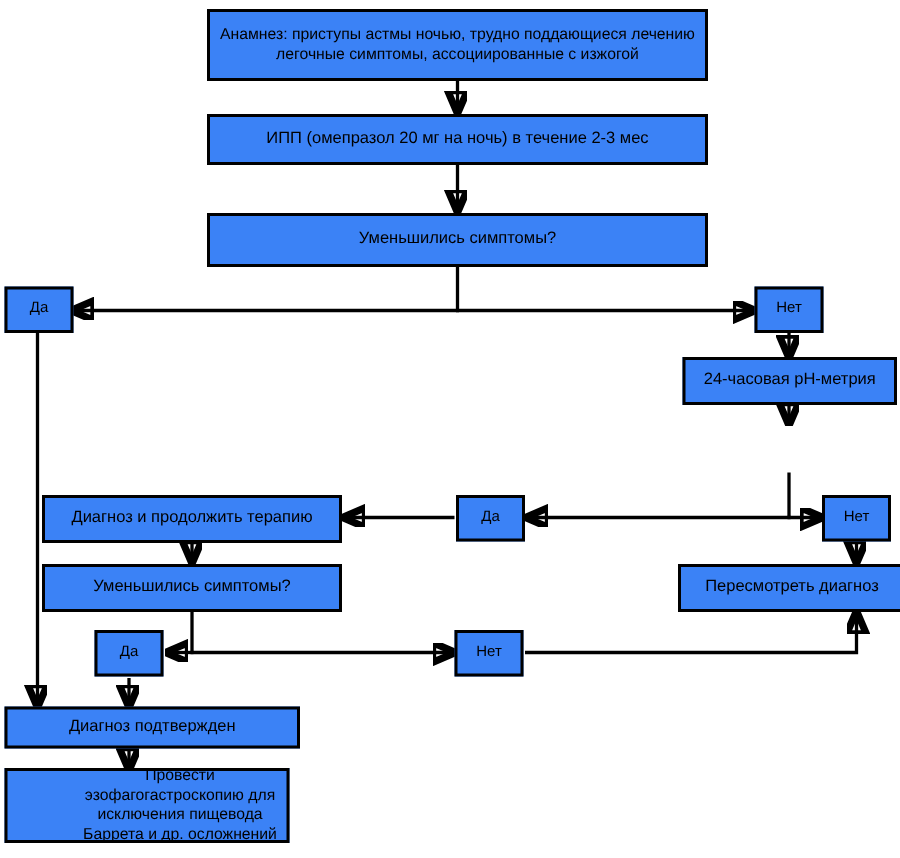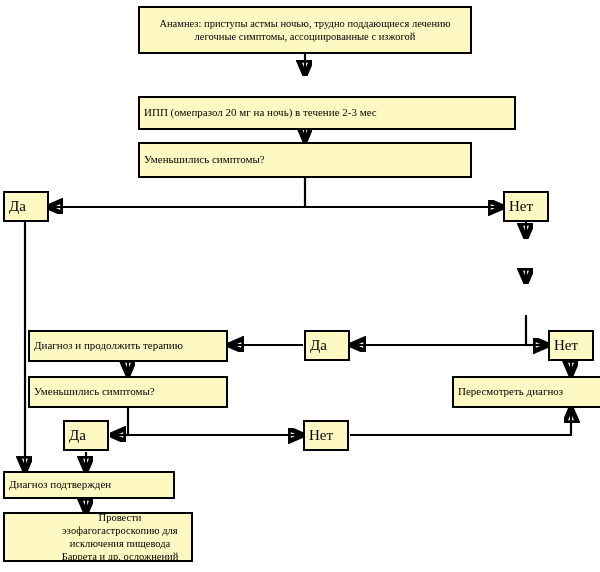--- a/index.html
+++ b/index.html
@@ -12,34 +12,33 @@
     width: 600px;
     height: 572px;
     background: #ffffff;
     font-family: "Liberation Sans", "DejaVu Sans", sans-serif;
     overflow: hidden;
   }
   .node {
     position: absolute;
     box-sizing: border-box;
     border: 2px solid #000000;
-    background: #fef9c3;
+    background: #3b82f6;
     display: flex;
     align-items: center;
-    justify-content: flex-start;
+    justify-content: center;
     text-align: center;
     color: #000000;
     font-size: 11px;
     line-height: 1.25;
     padding: 2px 4px;
     z-index: 3;
-    font-family: Liberation Serif, serif;
   }
   .node.small {
-    font-size: 15px;
+    font-size: 10px;
   }
   .node.multiline {
     font-size: 10.5px;
   }
   svg#edges {
     position: absolute;
     left: 0;
     top: 0;
     width: 600px;
     height: 572px;
@@ -101,36 +100,39 @@
 
     <polyline points="350,435 571,435 571,409" marker-end="url(#arrow)"></polyline>
 
     <line x1="86" y1="498" x2="86" y2="512" marker-end="url(#arrow)"></line>
   </svg>
 
   <div class="node multiline" style="left:138px; top:6px; width:334px; height:48px;">
     <span>Анамнез: приступы астмы ночью, трудно поддающиеся лечению легочные симптомы, ассоциированные с изжогой</span>
   </div>
 
-  <div class="node" style="left:138px; top:76px; width:378px; height:34px;margin-top:20px;">
+  <div class="node" style="left:138px; top:76px; width:334px; height:34px;">
     <span>ИПП (омепразол 20 мг на ночь) в течение 2-3 мес</span>
   </div>
 
   <div class="node" style="left:138px; top:142px; width:334px; height:36px;">
     <span>Уменьшились симптомы?</span>
   </div>
 
   <div class="node small" style="left:3px; top:191px; width:46px; height:31px;">
     <span>Да</span>
   </div>
 
   <div class="node small" style="left:503px; top:191px; width:46px; height:31px;">
     <span>Нет</span>
   </div>
 
+  <div class="node" style="left:455px; top:238px; width:143px; height:32px;">
+    <span>24-часовая рН-метрия</span>
+  </div>
 
 
   <div class="node small" style="left:304px; top:330px; width:46px; height:31px;">
     <span>Да</span>
   </div>
 
   <div class="node small" style="left:548px; top:330px; width:46px; height:31px;">
     <span>Нет</span>
   </div>
 
@@ -147,21 +149,21 @@
   </div>
 
   <div class="node small" style="left:63px; top:420px; width:46px; height:31px;">
     <span>Да</span>
   </div>
 
   <div class="node small" style="left:303px; top:420px; width:46px; height:31px;">
     <span>Нет</span>
   </div>
 
-  <div class="node" style="left:3px; top:471px; width:172px; height:28px;">
+  <div class="node" style="left:3px; top:471px; width:197px; height:28px;">
     <span>Диагноз подтвержден</span>
   </div>
 
   <div class="node multiline" style="left:3px; top:512px; width:190px; height:50px;padding-left:48px;">
     <span>Провести эзофагогастроскопию для исключения пищевода Баррета и др. осложнений</span>
   </div>
 
 </div>
 
 </body></html>

